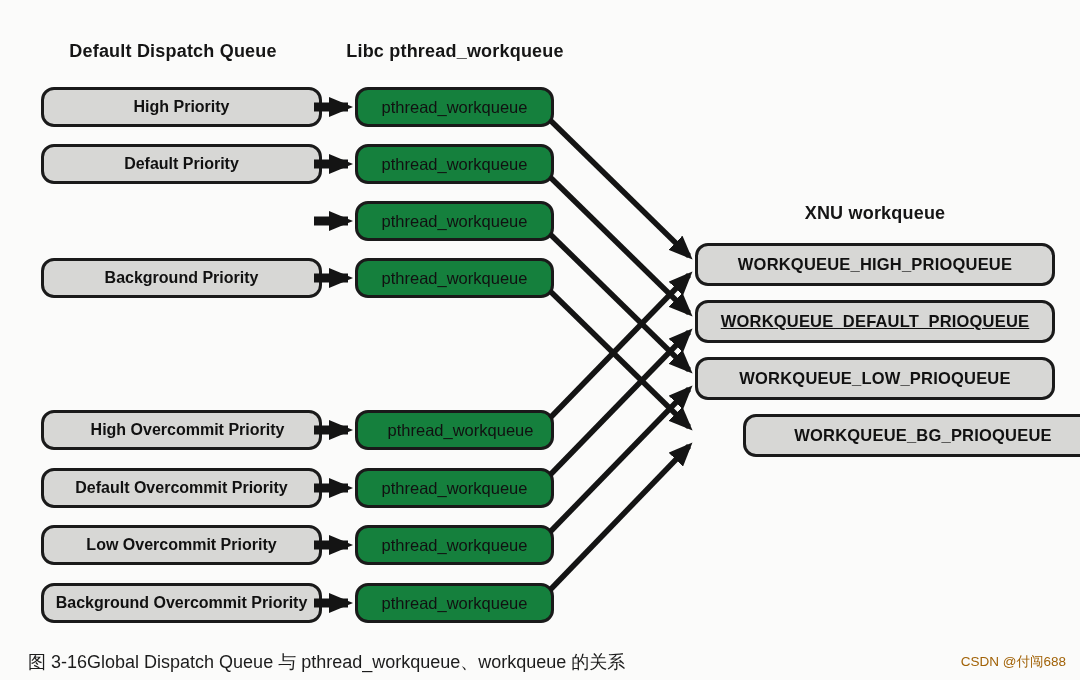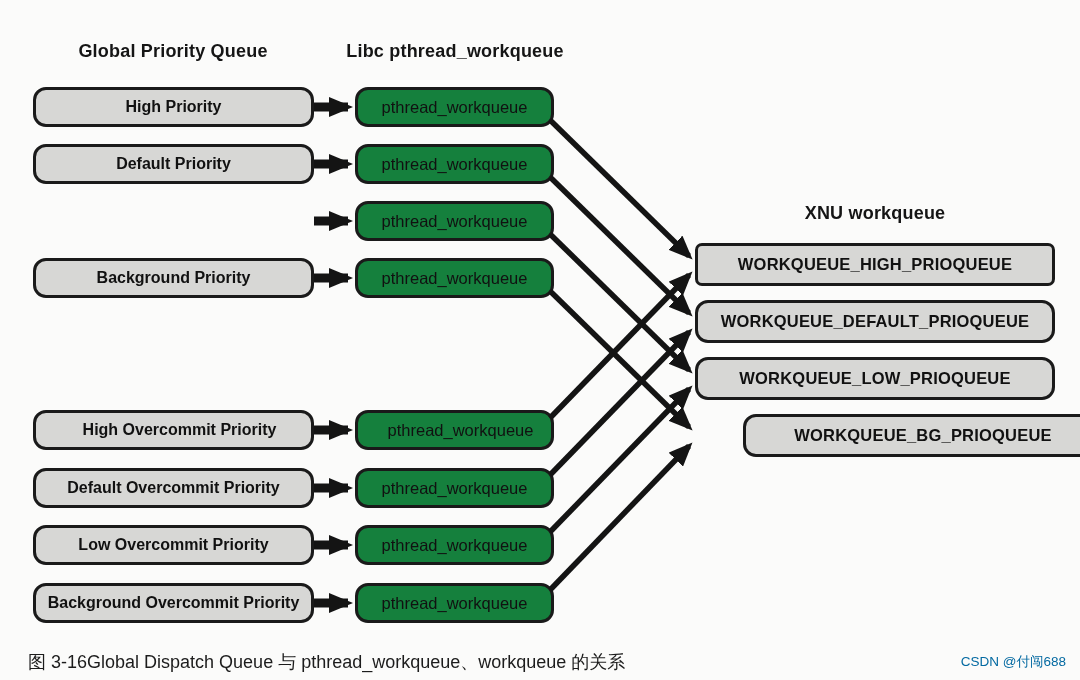--- a/index.html
+++ b/index.html
@@ -34,21 +34,21 @@
     border-radius: 13px;
     display: flex;
     align-items: center;
     justify-content: center;
     font-size: 16px;
     color: #111;
     white-space: nowrap;
     z-index: 2;
   }
   .gdq {
-    left: 33px;
+    left: 41px;
     width: 281px;
     height: 40px;
     background: #d7d7d5;
     font-weight: 700;
   }
   .libc {
     left: 355px;
     width: 199px;
     height: 40px;
     background: #15803d;
@@ -67,22 +67,22 @@
   
   .r0 { top: 87px;  }
   .r1 { top: 144px; }
   .r2 { top: 201px; }
   .r3 { top: 258px; }
   .r4 { top: 410px; padding-left: 12px; }
   .r5 { top: 468px; }
   .r6 { top: 525px; }
   .r7 { top: 583px; }
   
-  .q0 { top: 243px; border-radius: 7px; }
-  .q1 { top: 300px; }
+  .q0 { top: 243px; }
+  .q1 { top: 300px; text-decoration: underline; }
   .q2 { top: 357px; }
   .q3 { top: 414px; margin-left: 48px; }
 
   #arrow-layer {
     position: absolute;
     left: 0; top: 0;
     width: 1080px;
     height: 680px;
     z-index: 3;
     pointer-events: none;
@@ -95,30 +95,30 @@
     font-size: 18px;
     color: #1c1c1c;
     white-space: nowrap;
   }
   #caption .fig-label { }
   #watermark {
     position: absolute;
     right: 14px;
     top: 653px;
     font-size: 13.5px;
-    color: #0369a1;
+    color: #a16207;
     white-space: nowrap;
   }
 </style>
 </head>
 <body>
 
 <div id="stage">
 
-  <div class="col-header" id="hdr-left">Global Priority Queue</div>
+  <div class="col-header" id="hdr-left">Default Dispatch Queue</div>
   <div class="col-header" id="hdr-mid">Libc pthread_workqueue</div>
   <div class="col-header" id="hdr-right">XNU workqueue</div>
 
   <div class="node gdq r0">High Priority</div>
   <div class="node gdq r1">Default Priority</div>
   <div class="node gdq r3">Background Priority</div>
   <div class="node gdq r4">High Overcommit Priority</div>
   <div class="node gdq r6">Low Overcommit Priority</div>
   <div class="node gdq r5">Default Overcommit Priority</div>
   <div class="node gdq r7">Background Overcommit Priority</div>

